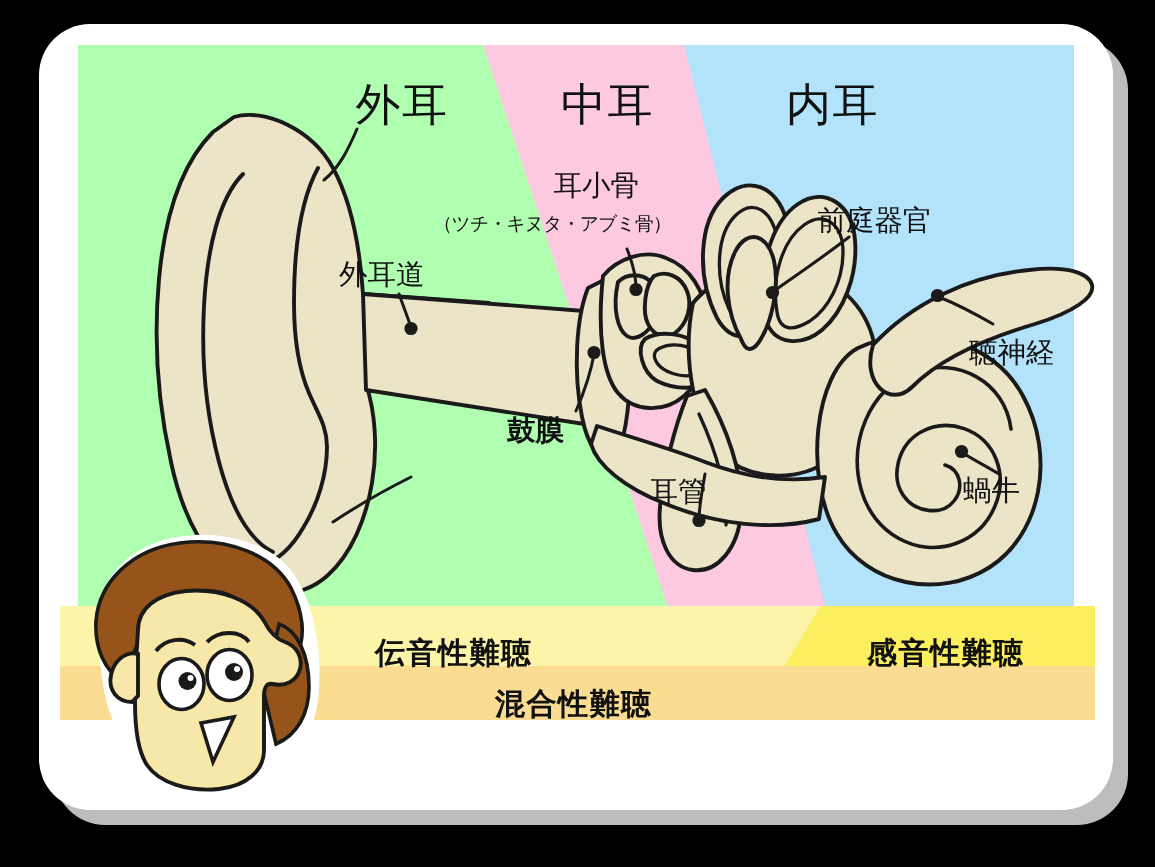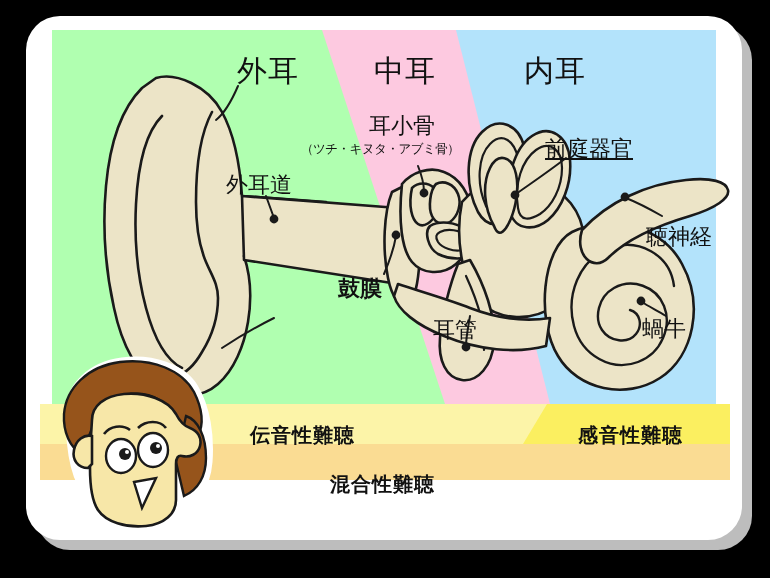--- a/index.html
+++ b/index.html
@@ -13,21 +13,21 @@
      background:#bdbdbd;border-radius:34px;}
   #card{position:absolute;left:26px;top:16px;width:716px;height:524px;
      background:#fff;border-radius:34px;overflow:hidden;}
 
   
   #panels{position:absolute;left:0;top:0;width:716px;height:524px;}
 
   
   .lbl{position:absolute;color:#111;white-space:nowrap;line-height:1;}
   .zone-title{font-size:30px;font-weight:400;letter-spacing:1px;}
-  .part{font-size:22px;}
+  .part{font-size:19px;}
   .part-sub{font-size:12.5px;letter-spacing:-0.5px;}
   .band-label{font-size:20px;font-weight:700;letter-spacing:1px;}
 
   svg{display:block;}
 </style>
 </head>
 <body>
 
 <div id="stage">
 
@@ -183,25 +183,25 @@
         <path fill="#fff" stroke="#1a1a1a" stroke-width="2.4" d="M108,466 L130,462 L116,492 Z"></path>
       </g>
     </svg>
 
     <div class="lbl zone-title" style="left:211px;top:40px;">外耳</div>
     <div class="lbl zone-title" style="left:348px;top:40px;text-align:center;">中耳</div>
     <div class="lbl zone-title" style="left:498px;top:40px;">内耳</div>
 
     <div class="lbl part" style="left:200px;top:158px;">外耳道</div>
     <div class="lbl part" style="left:343px;top:99px;">耳小骨</div>
-    <div class="lbl part-sub" style="left:275px;top:127px;text-align:center;">（ツチ・キヌタ・アブミ骨）</div>
+    <div class="lbl part-sub" style="left:263px;top:127px;text-align:center;">（ツチ・キヌタ・アブミ骨）</div>
     <div class="lbl part" style="left:312px;top:262px;font-weight:bold;">鼓膜</div>
     <div class="lbl part" style="left:407px;top:303px;">耳管</div>
-    <div class="lbl part" style="left:519px;top:122px;text-decoration:underline;">前庭器官</div>
+    <div class="lbl part" style="left:519px;top:122px;">前庭器官</div>
     <div class="lbl part" style="left:620px;top:210px;">聴神経</div>
     <div class="lbl part" style="left:616px;top:302px;">蝸牛</div>
 
     <div class="lbl band-label" style="left:224px;top:409px;">伝音性難聴</div>
     <div class="lbl band-label" style="left:552px;top:409px;">感音性難聴</div>
-    <div class="lbl band-label" style="left:304px;top:458px;text-align:right;">混合性難聴</div>
+    <div class="lbl band-label" style="left:304px;top:443px;text-align:right;">混合性難聴</div>
 
   </div>
 </div>
 
 </body></html>

